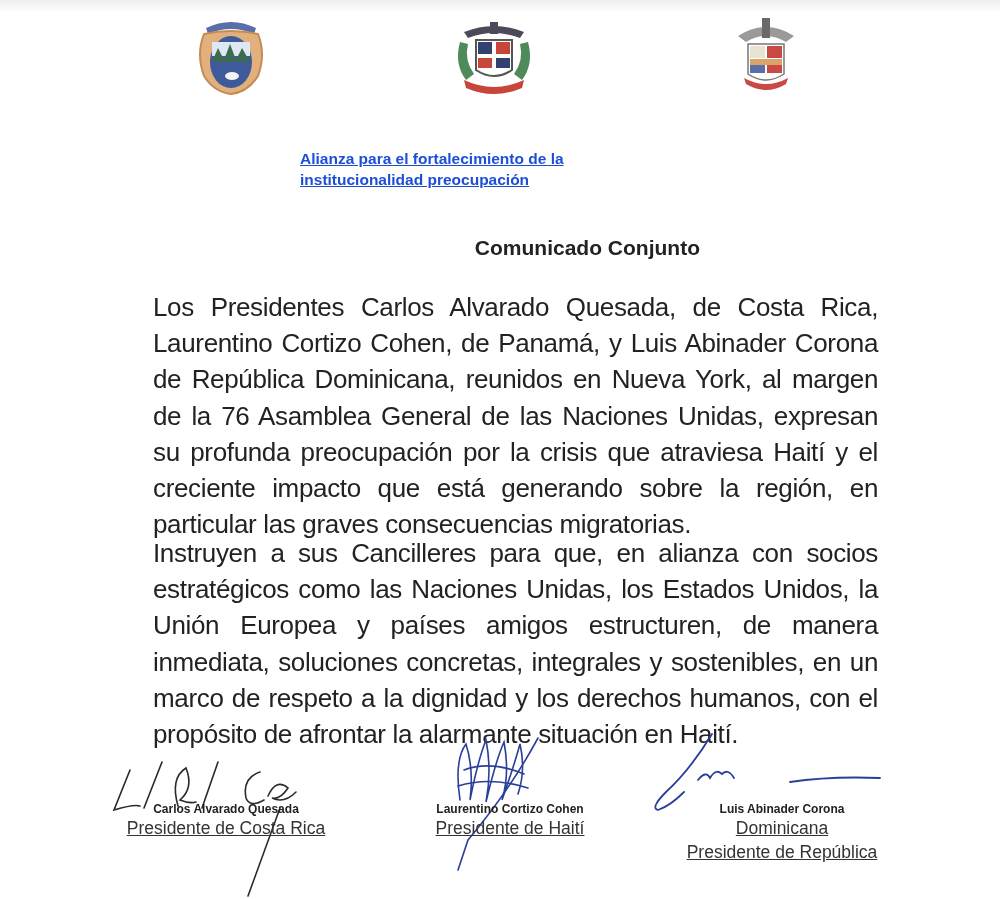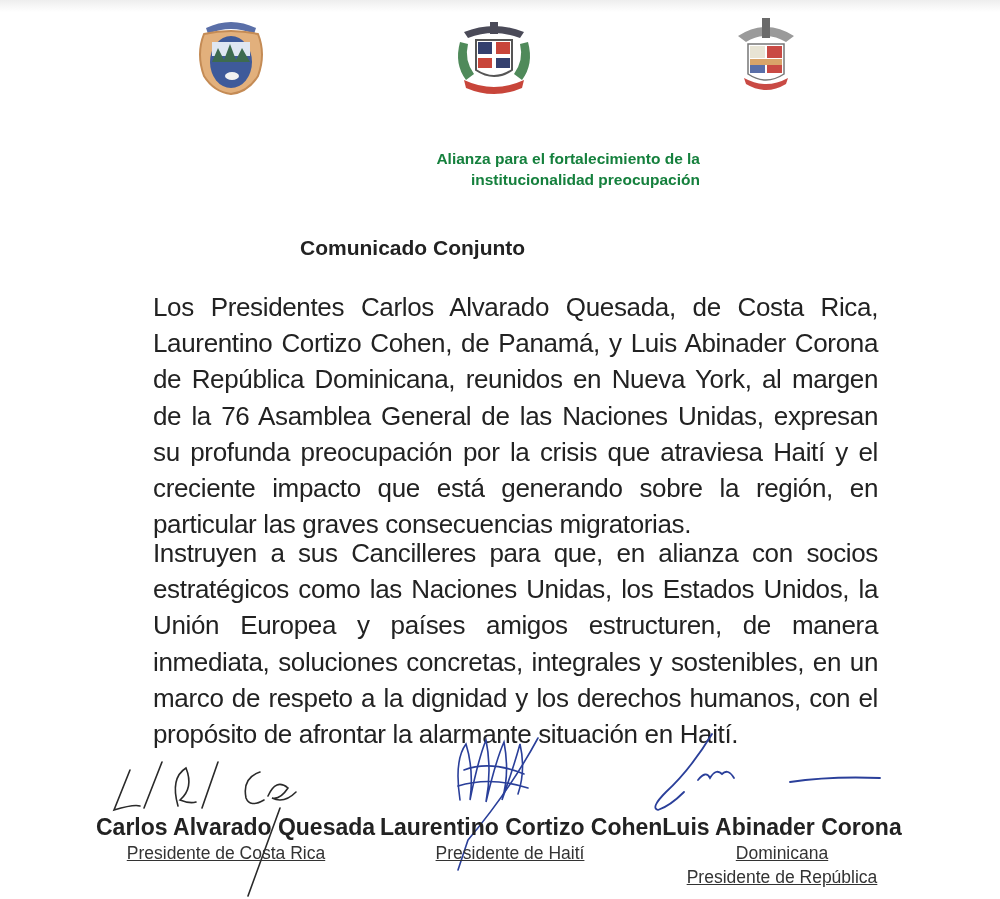--- a/index.html
+++ b/index.html
@@ -10,37 +10,37 @@
   .topshade { position: absolute; left: 0; top: 0; width: 1000px; height: 12px;
     background: linear-gradient(#eeeeee, #ffffff); }
   .crest { position: absolute; }
   .crest svg { display: block; }
   #crest-cr { left: 192px; top: 14px; width: 78px; height: 82px; }
   #crest-do { left: 450px; top: 16px; width: 88px; height: 80px; }
   #crest-pa { left: 730px; top: 14px; width: 72px; height: 80px; }
 
   .alliance {
     position: absolute; left: 300px; top: 148px; width: 400px;
-    text-align: right; font-weight: bold; font-size: 15.5px; line-height: 21px; color: #15803d;
+    text-align: left; font-weight: bold; font-size: 15.5px; line-height: 21px; color: #1d4ed8; text-decoration: underline;
   }
   .title {
     position: absolute; left: 300px; top: 236px; width: 400px;
-    text-align: left; font-weight: bold; font-size: 21px; color: #222;
+    text-align: right; font-weight: bold; font-size: 21px; color: #222;
   }
   .para {
     position: absolute; left: 153px; width: 725px;
     font-size: 26px; line-height: 36.2px; text-align: justify; color: #222;
     font-stretch: condensed; letter-spacing: -0.35px;
   }
   #para-1 { top: 289px; }
   #para-2 { top: 535px; }
 
   .sig-ink { position: absolute; }
   .signer { position: absolute; text-align: center; }
-  .signer .name { font-weight: bold; font-size: 23px; color: #222; white-space: nowrap; margin-top: 12px; }
+  .signer .name { font-weight: bold; font-size: 12px; color: #222; white-space: nowrap; }
   .signer .role { font-size: 17.5px; color: #333; line-height: 24px; text-decoration: underline; }
   #signer-1 { left: 96px; top: 802px; width: 260px; }
   #signer-2 { left: 380px; top: 802px; width: 260px; }
   #signer-3 { left: 652px; top: 802px; width: 260px; }
 </style>
 </head>
 <body>
 
 <div class="topshade"></div>
 

